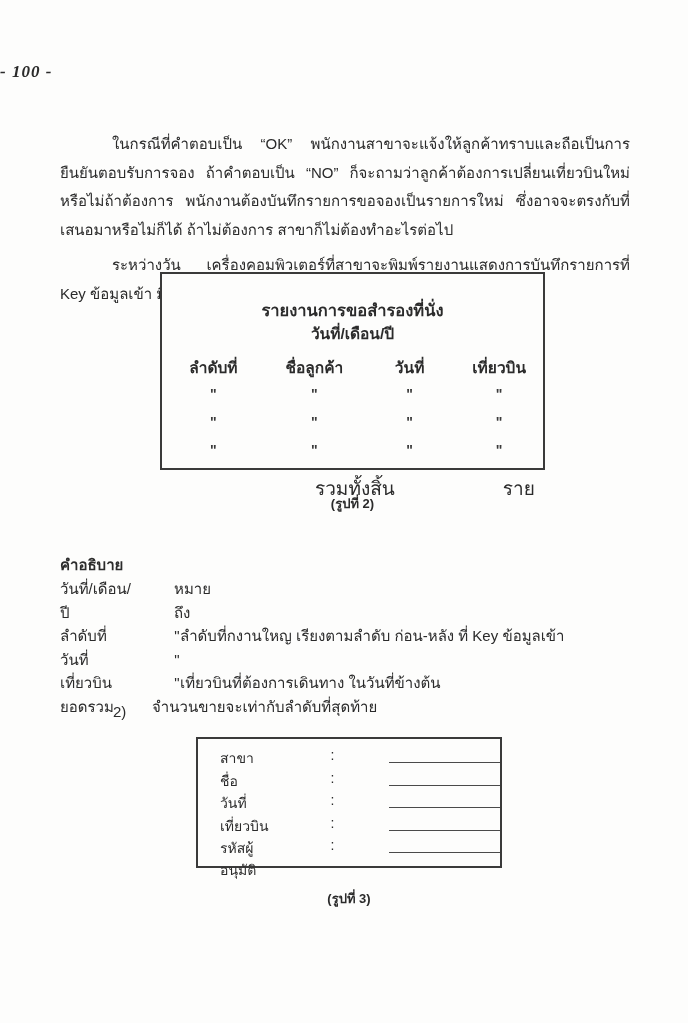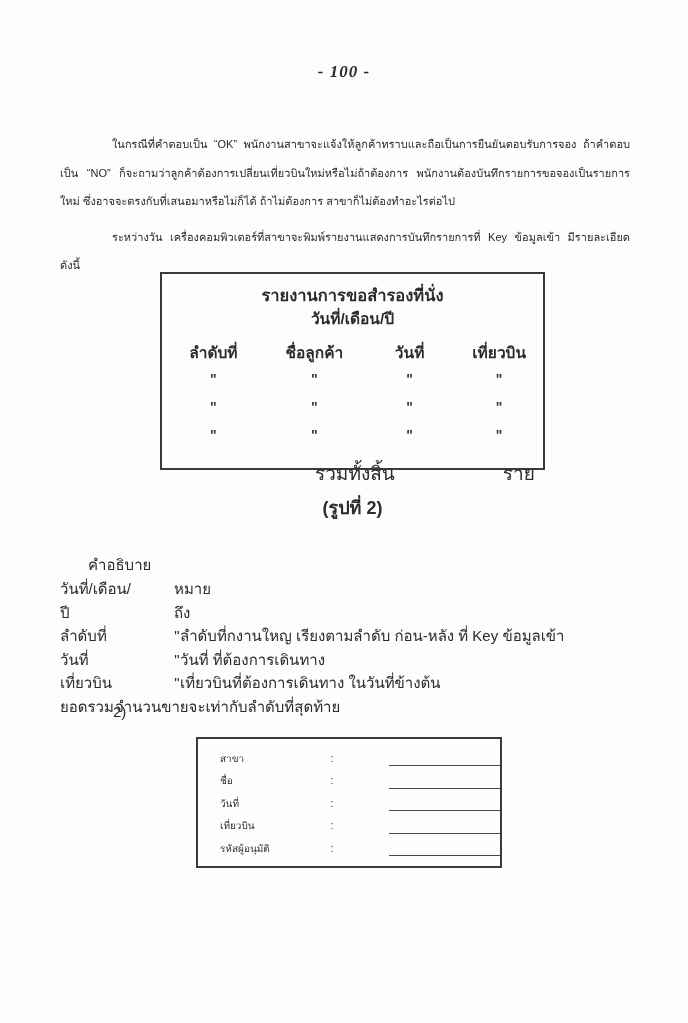--- a/index.html
+++ b/index.html
@@ -10,44 +10,44 @@
     width: 688px;
     height: 1023px;
     background: #fdfdfc;
     color: #2b2b2b;
     overflow: hidden;
     margin: 0 auto;
   }
   .page-number {
     position: absolute;
     top: 62px; left: 0; width: 100%;
-    text-align: center;
+    text-align: left;
     font-family: "Liberation Serif", "DejaVu Serif", serif;
     font-style: italic;
     font-weight: bold;
     font-size: 17px;
     letter-spacing: 1px;
   }
   .body-text {
     position: absolute;
     left: 60px; top: 130px; width: 570px;
-    font-size: 11px;
+    font-size: 15px;
     line-height: 28.5px;
     text-align: justify;
   }
   .body-text p { text-indent: 52px; }
   .body-text p + p { margin-top: 7px; }
 
   
   .fig2-box {
     position: absolute;
     left: 160px; top: 272px; width: 385px; height: 198px;
     border: 2px solid #3a3a3a;
     background: #fdfdfc;
-    padding-top: 9px;
+    padding-top: 24px;
   }
   .fig2-title {
     text-align: center;
     font-weight: bold;
     font-size: 16.5px;
     line-height: 24px;
   }
   .fig2-subtitle {
     text-align: center;
     font-weight: bold;
@@ -65,42 +65,43 @@
     display: flex;
     margin-top: 9px;
     font-size: 19px;
   }
   .fig2-total-label { margin-left: 153px; }
   .fig2-total-unit  { margin-left: 108px; }
   .fig-caption {
     position: absolute;
     text-align: center;
     font-weight: bold;
-    font-size: 18px;
+    font-size: 13px;
   }
   .fig2-caption { left: 160px; top: 493px; width: 385px; }
   .fig3-caption { left: 196px; top: 888px; width: 306px; }
 
   
   .explain {
     position: absolute;
     left: 60px; top: 553px; width: 585px;
     font-size: 15px;
   }
-  .explain-head { font-weight: normal; line-height: 24px; margin-left: 28px; }
+  .explain-head { font-weight: bold; line-height: 24px; }
   .explain-row {
     display: grid;
     grid-template-columns: 74px 46px 1fr;
     line-height: 23.5px;
   }
   .explain-rel { text-align: center; margin-left: 40px; }
   .explain-total {
     display: grid;
     grid-template-columns: 55px 1fr;
     line-height: 23.5px;
+    gap: 37px;
   }
 
   
   .item2 {
     position: absolute;
     left: 113px; top: 703px; width: 540px;
     display: flex;
     font-size: 15px;
   }
   .item2-num { width: 35px; }
@@ -108,23 +109,23 @@
   
   .fig3-box {
     position: absolute;
     left: 196px; top: 737px; width: 306px; height: 131px;
     border: 2px solid #3a3a3a;
     background: #fdfdfc;
     padding: 8px 0 0 22px;
   }
   .fig3-row {
     display: flex;
-    align-items: center;
+    align-items: flex-start;
     height: 22.5px;
-    font-size: 10px;
+    font-size: 14px;
     gap: 44px;
   }
   .fig3-label { width: 85px; }
   .fig3-colon { width: 18px; }
   .fig3-line {
     width: 142px;
     border-bottom: 1.5px solid #4a4a4a;
     height: 16px;
   }
 </style>
@@ -182,21 +183,20 @@
       <span class="explain-rel">หมายถึง</span>
     </div>
     <div class="explain-row">
       <span>ลำดับที่</span>
       <span class="explain-rel">"</span>
       <span>ลำดับที่กงานใหญ เรียงตามลำดับ ก่อน-หลัง ที่ Key ข้อมูลเข้า</span>
     </div>
     <div class="explain-row">
       <span>วันที่</span>
       <span class="explain-rel">"</span>
-      <span>วันที่ ที่ต้องการเดินทาง</span>
     </div>
     <div class="explain-row">
       <span>เที่ยวบิน</span>
       <span class="explain-rel">"</span>
       <span>เที่ยวบินที่ต้องการเดินทาง ในวันที่ข้างต้น</span>
     </div>
     <div class="explain-total">
       <span>ยอดรวม</span>
       <span>จำนวนขายจะเท่ากับลำดับที่สุดท้าย</span>
     </div>
@@ -227,14 +227,15 @@
       <span class="fig3-colon">:</span>
       <span class="fig3-line"></span>
     </div>
     <div class="fig3-row">
       <span class="fig3-label">รหัสผู้อนุมัติ</span>
       <span class="fig3-colon">:</span>
       <span class="fig3-line"></span>
     </div>
   </div>
 
+  <div class="fig-caption fig3-caption">(รูปที่ 3)</div>
 
 </div>
 
 </body></html>

